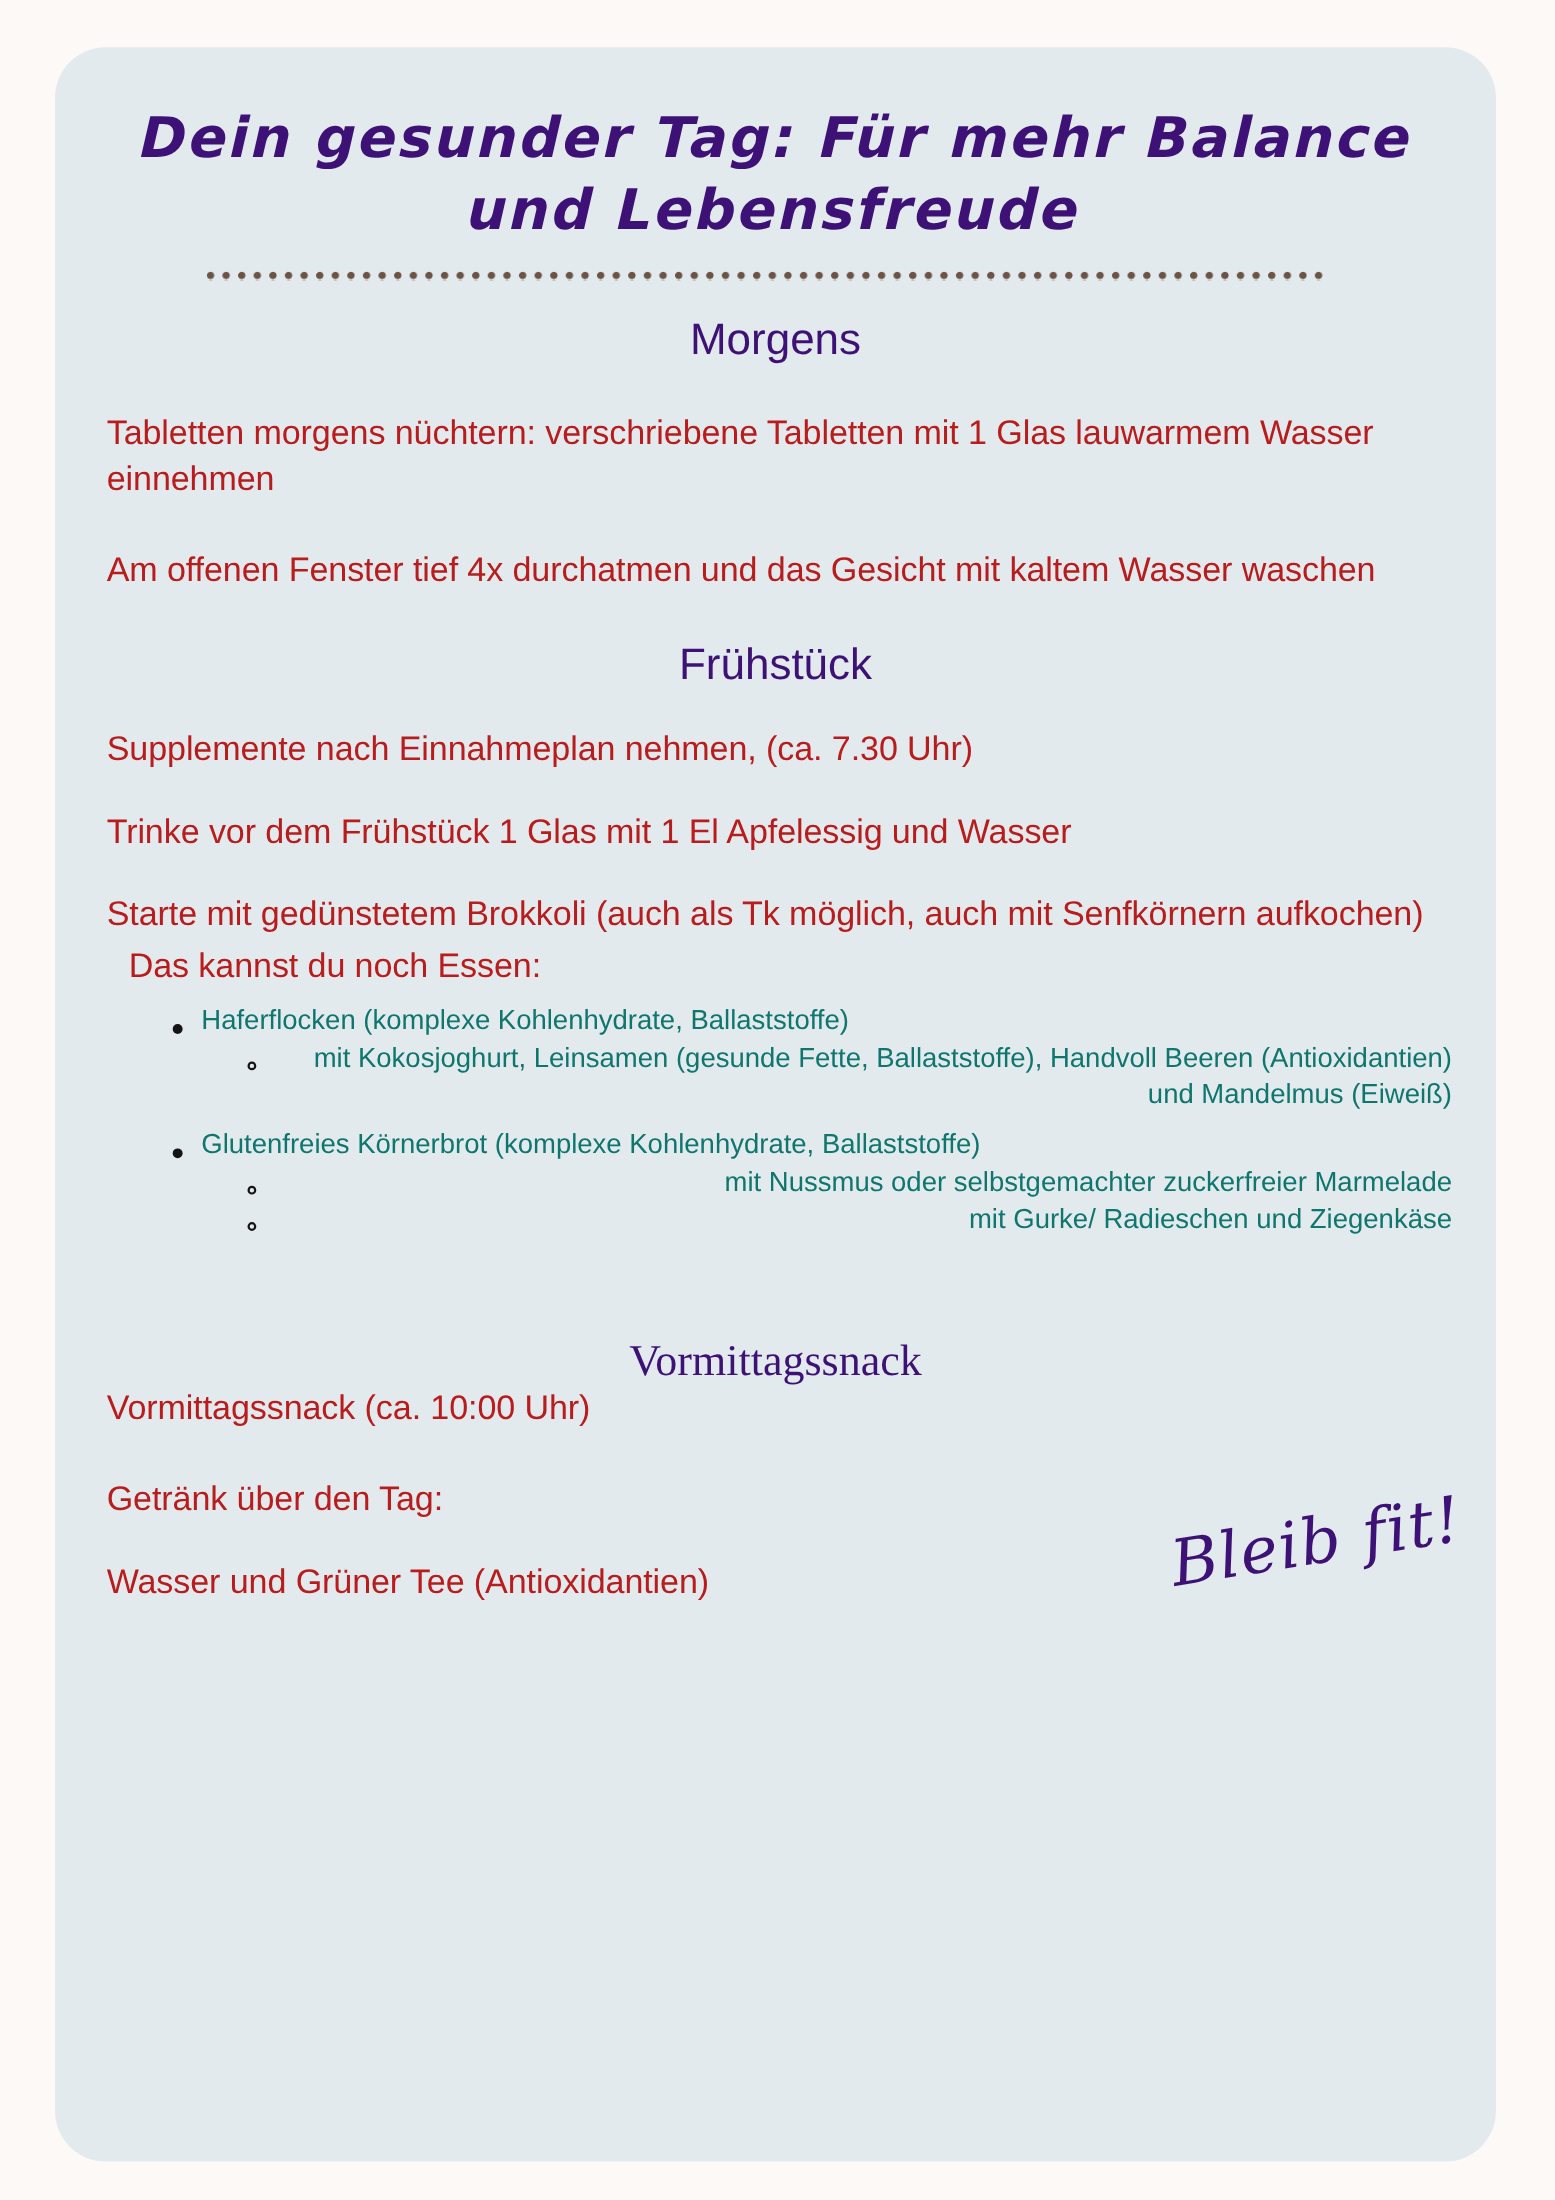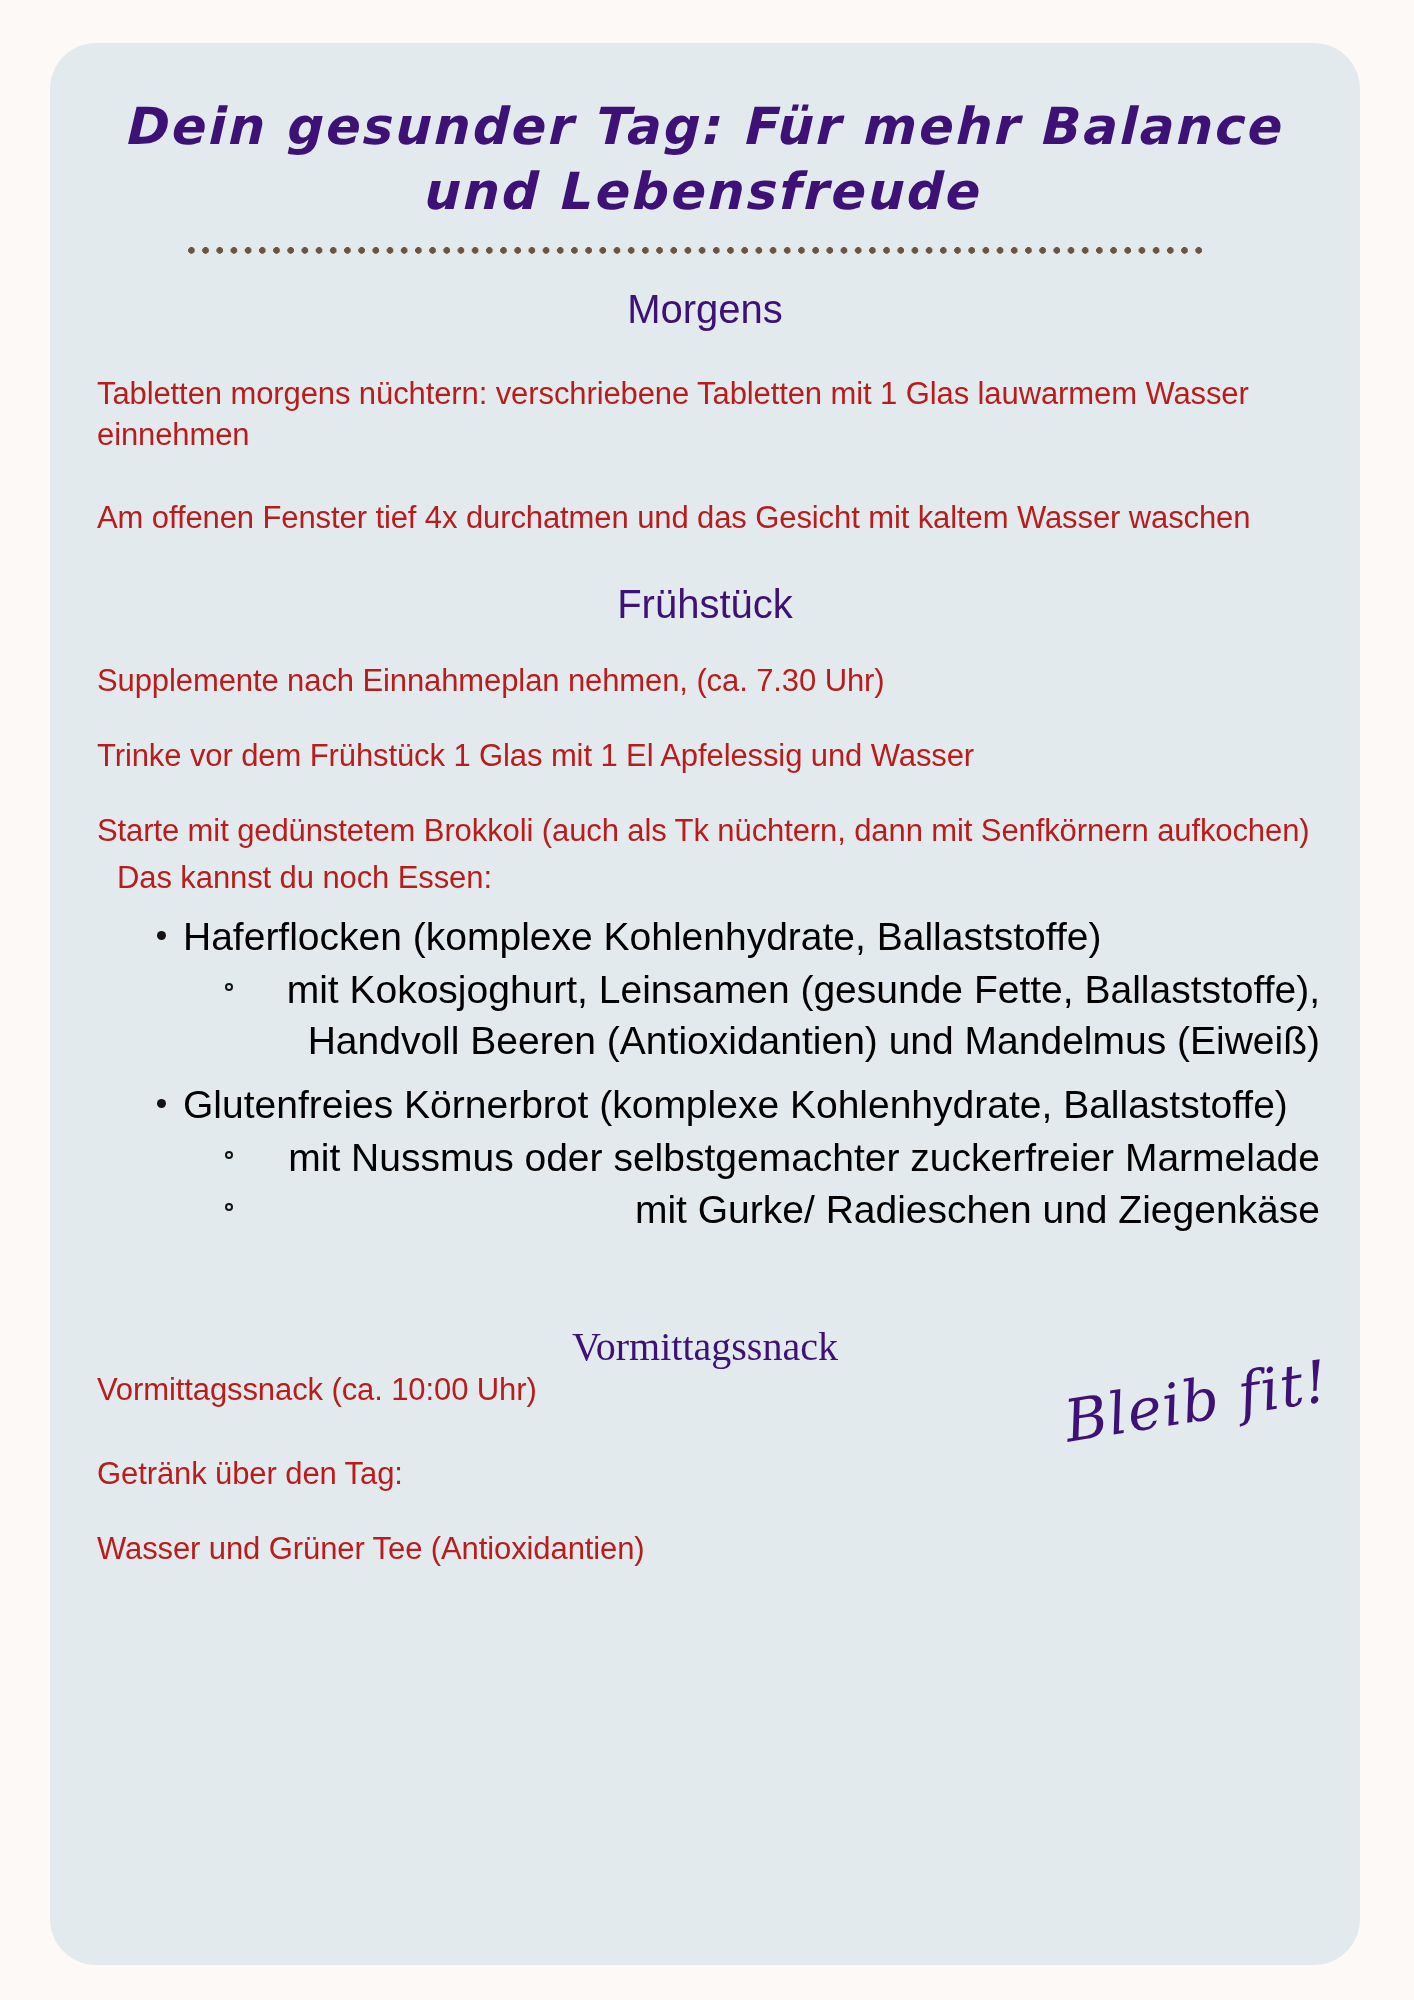--- a/index.html
+++ b/index.html
@@ -99,22 +99,22 @@
   p.gap-sm  { margin-top: 6px; margin-left: 20px;  }
   p.gap-xl  { }
 
   ul.lvl1 {
     margin: 2px 0 0 0;
     padding: 0 40px 0 104px;
     list-style: none;
   }
   ul.lvl1 > li {
     position: relative;
-    color: #000000;
-    font-size: 39px;
+    color: #0f766e;
+    font-size: 25px;
     line-height: 1.32;
     padding-left: 29px;
     margin-top: 12px;
   }
   ul.lvl1 > li::before {
     content: "";
     position: absolute;
     left: 3px;
     top: 20px;
     width: 9px;
@@ -185,21 +185,21 @@
       <p class="para gap-lg">Tabletten morgens nüchtern: verschriebene Tabletten mit 1 Glas lauwarmem Wasser einnehmen</p>
 
       <p class="para gap-lg">Am offenen Fenster tief 4x durchatmen und das Gesicht mit kaltem Wasser waschen</p>
 
       <h2 class="section sec-fruehstueck">Frühstück</h2>
 
       <p class="para gap-md">Supplemente nach Einnahmeplan nehmen, (ca. 7.30 Uhr)</p>
 
       <p class="para gap-md">Trinke vor dem Frühstück 1 Glas mit 1 El Apfelessig und Wasser</p>
 
-      <p class="para gap-md">Starte mit gedünstetem Brokkoli (auch als Tk nüchtern, dann mit Senfkörnern aufkochen)</p>
+      <p class="para gap-md">Starte mit gedünstetem Brokkoli (auch als Tk möglich, auch mit Senfkörnern aufkochen)</p>
 
       <p class="para gap-sm">Das kannst du noch Essen:</p>
 
       <ul class="lvl1">
         <li>
           <span>Haferflocken (komplexe Kohlenhydrate, Ballaststoffe)</span>
           <ul class="lvl2">
             <li>
               <span>mit Kokosjoghurt, Leinsamen (gesunde Fette, Ballaststoffe), Handvoll Beeren (Antioxidantien) und Mandelmus (Eiweiß)</span>
             </li>

